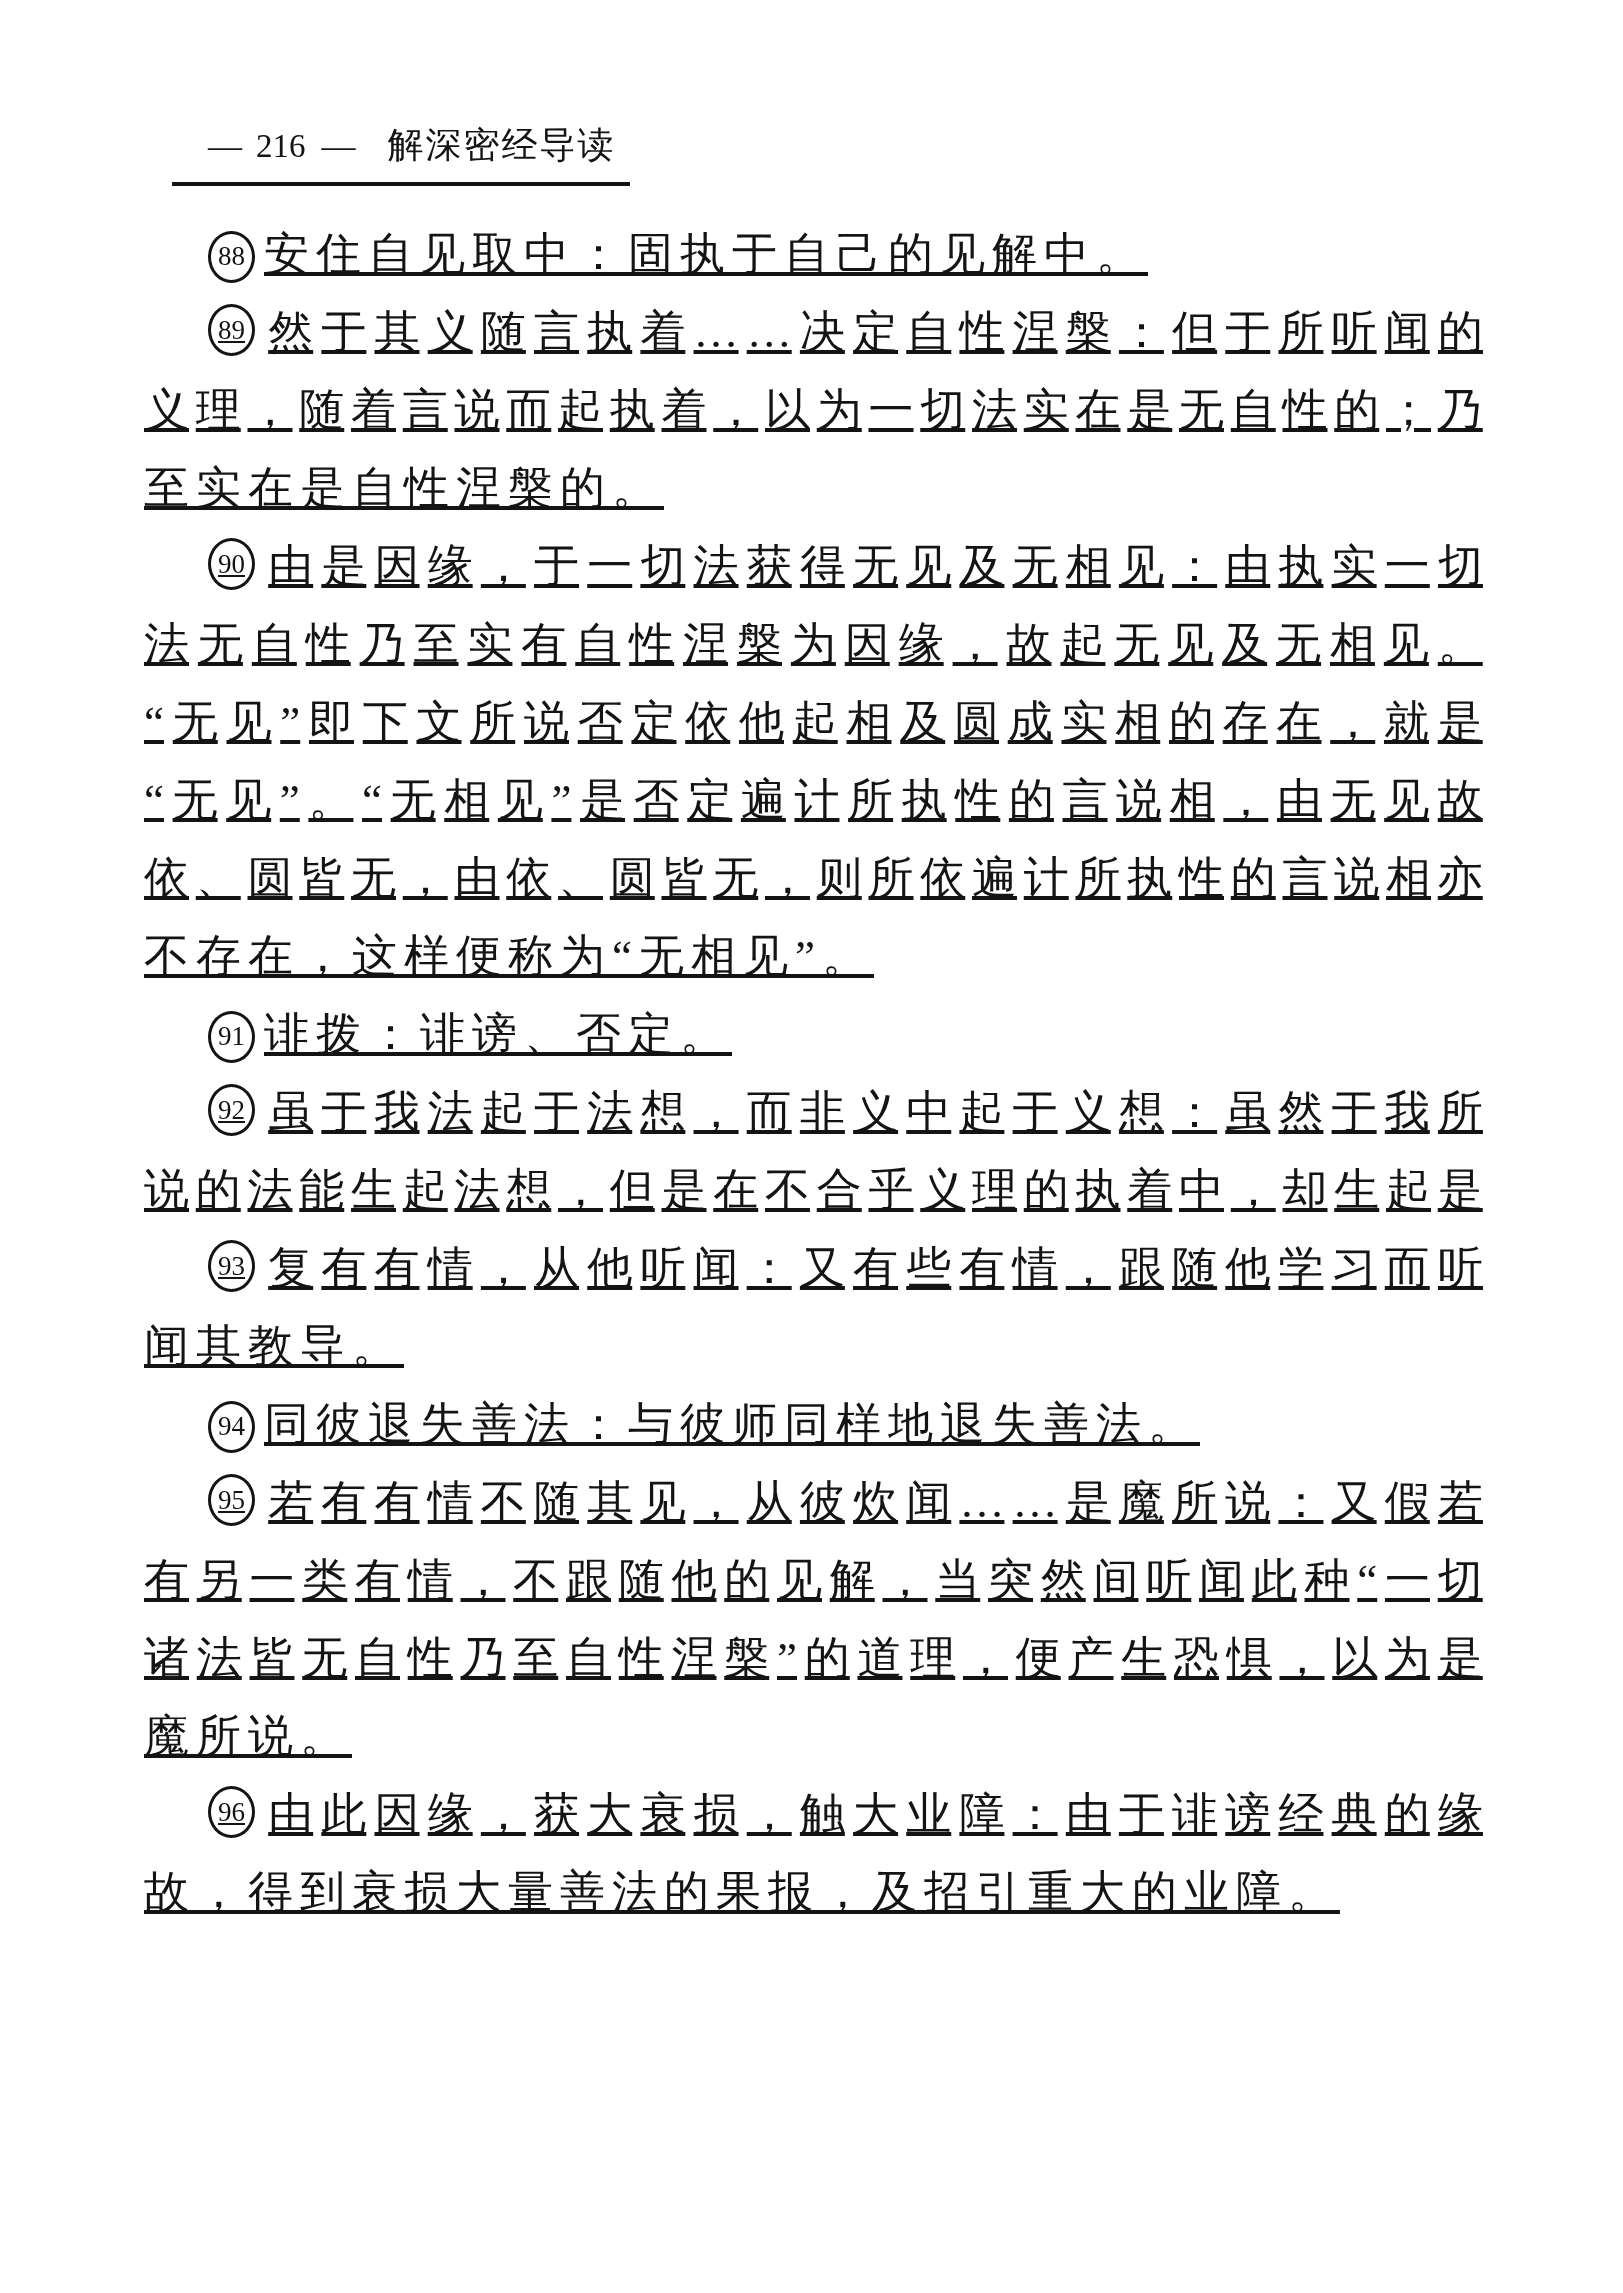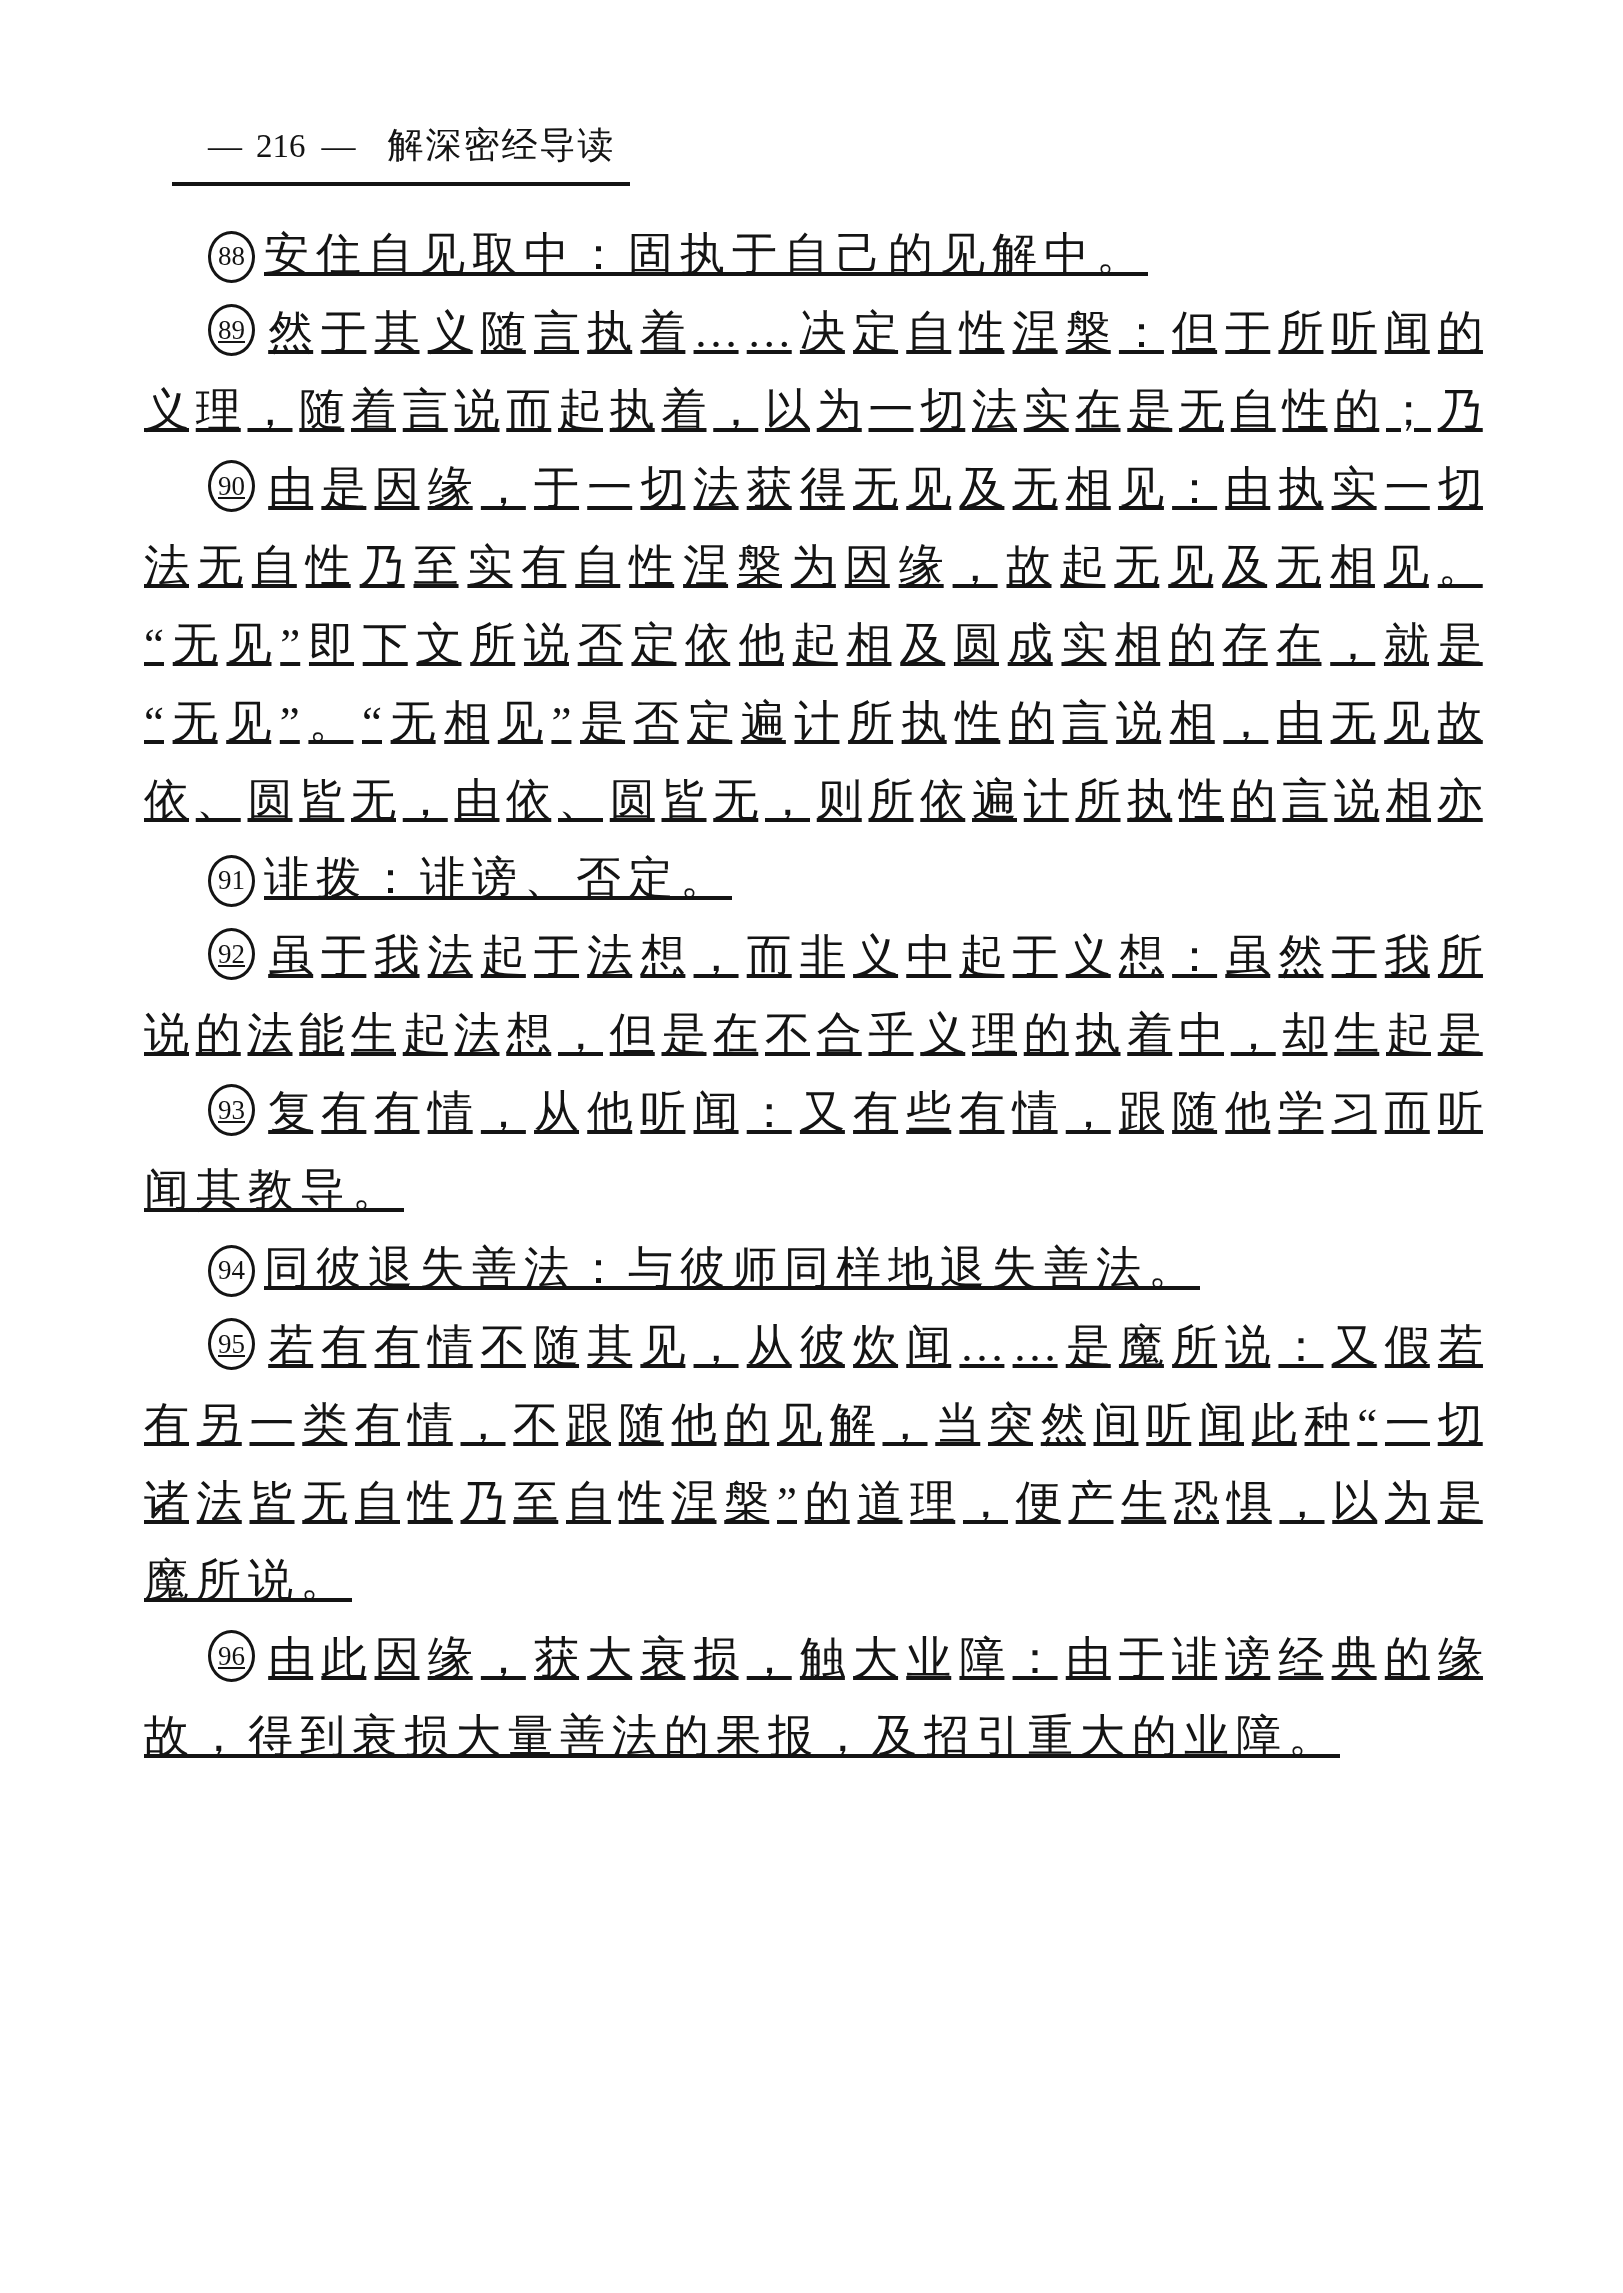--- a/index.html
+++ b/index.html
@@ -112,20 +112,21 @@
           <span class="ch">实</span>
           <span class="ch">在</span>
           <span class="ch">是</span>
           <span class="ch">无</span>
           <span class="ch">自</span>
           <span class="ch">性</span>
           <span class="ch">的</span>
           <span class="ch">；</span>
           <span class="ch">乃</span>
         </div>
+        <div class="line plain"><span class="tail">至实在是自性涅槃的。</span></div>
       </div>
       <div>
         <div class="line justified first">
           <span class="circle-num">90</span>
           <span class="ch">由</span>
           <span class="ch">是</span>
           <span class="ch">因</span>
           <span class="ch">缘</span>
           <span class="ch">，</span>
           <span class="ch">于</span>
@@ -252,20 +253,21 @@
           <span class="ch">计</span>
           <span class="ch">所</span>
           <span class="ch">执</span>
           <span class="ch">性</span>
           <span class="ch">的</span>
           <span class="ch">言</span>
           <span class="ch">说</span>
           <span class="ch">相</span>
           <span class="ch">亦</span>
         </div>
+        <div class="line plain"><span class="tail">不存在，这样便称为“无相见”。</span></div>
       </div>
       <div>
         <div class="line plain first"><span class="circle-num">91</span><span class="tail">诽拨：诽谤、否定。</span></div>
       </div>
       <div>
         <div class="line justified first">
           <span class="circle-num">92</span>
           <span class="ch">虽</span>
           <span class="ch">于</span>
           <span class="ch">我</span>

